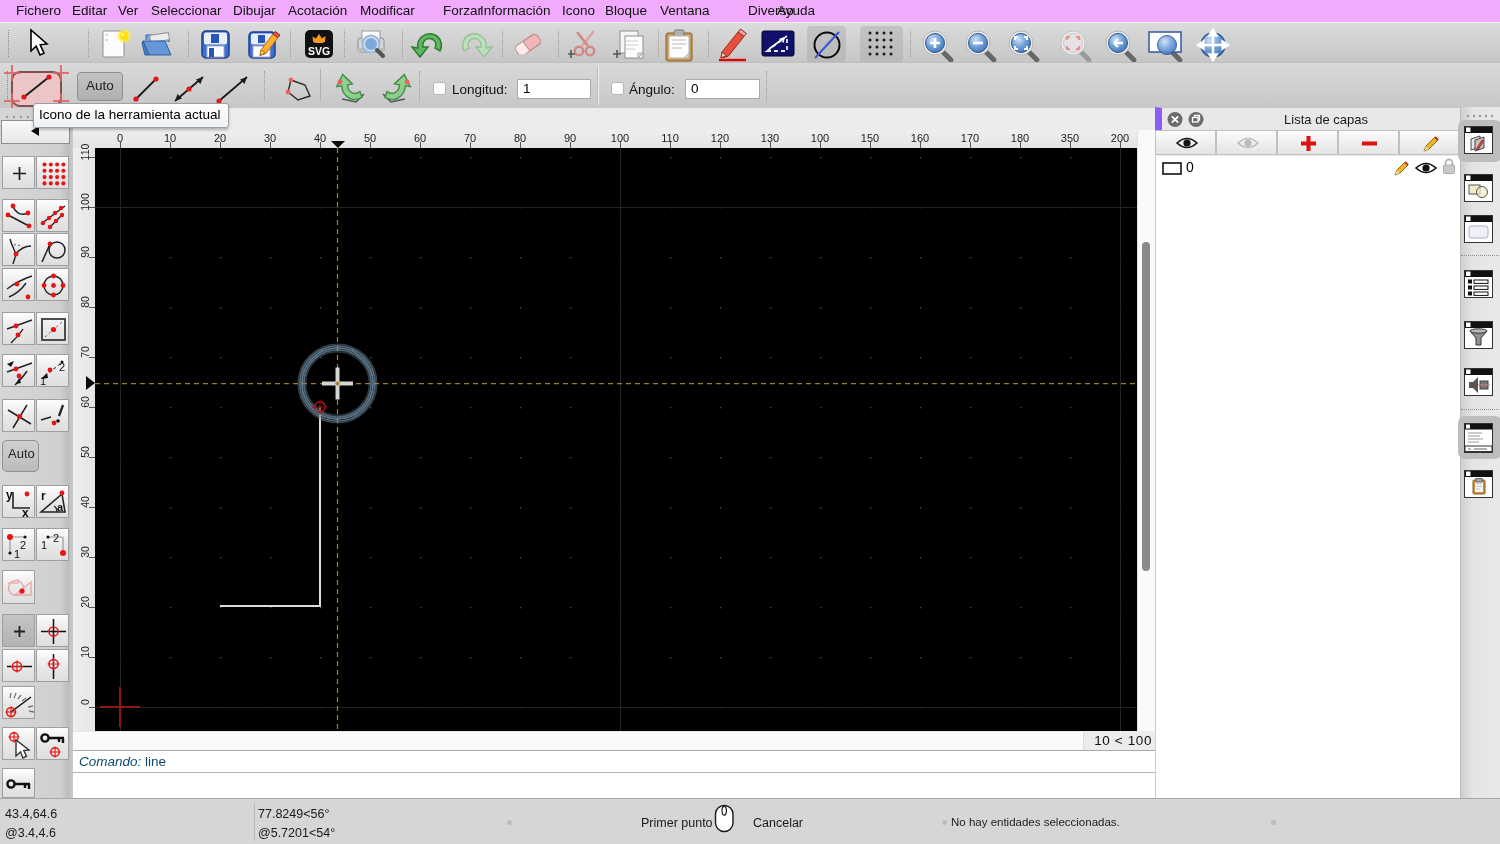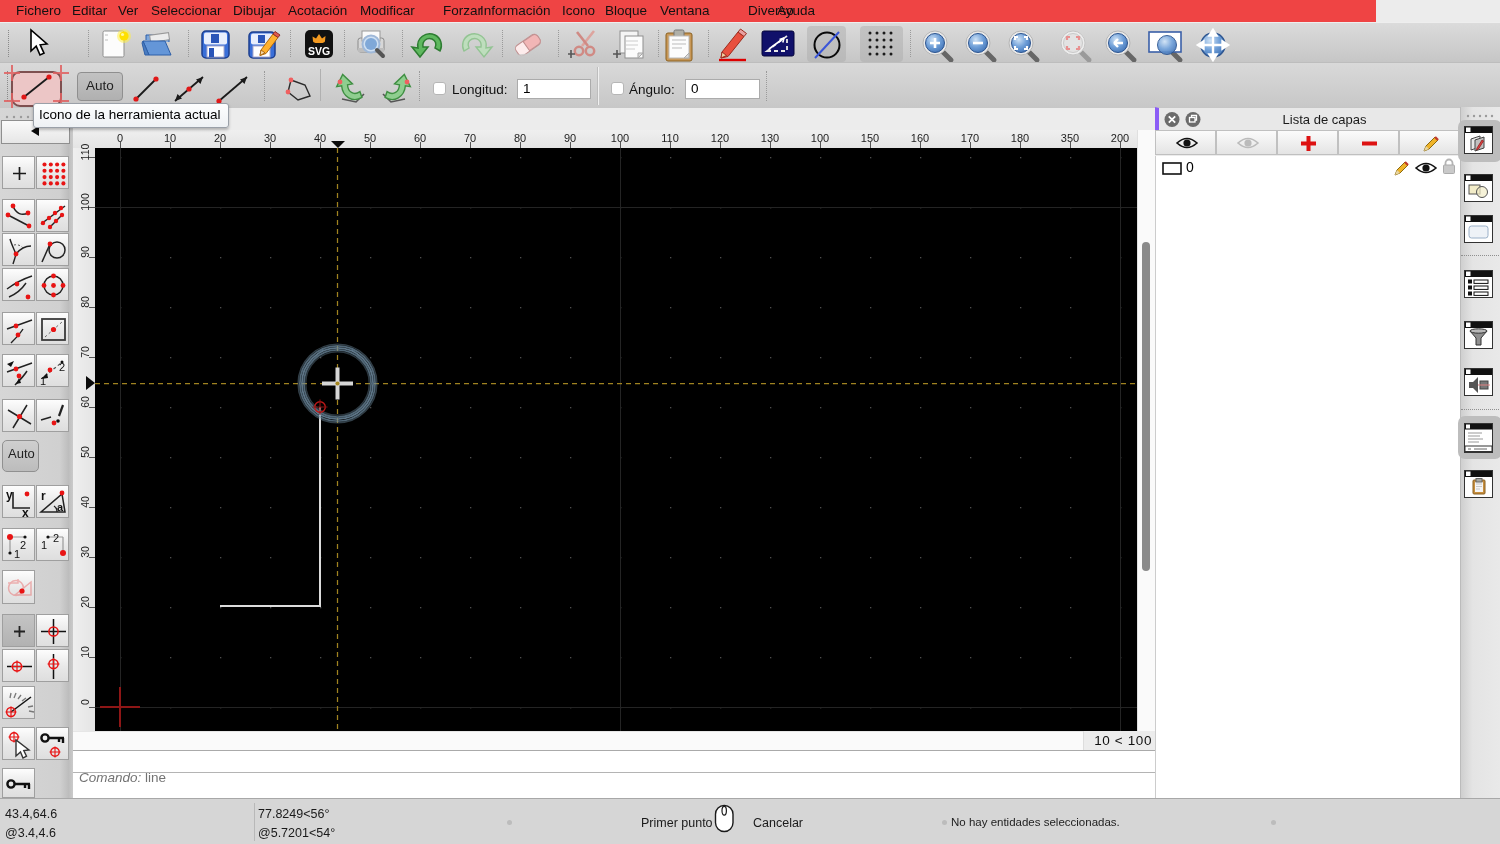--- a/index.html
+++ b/index.html
@@ -1,20 +1,20 @@
 <!DOCTYPE html>
 <html><head>
 <meta charset="utf-8">
 <style>
 html,body{margin:0;padding:0;}
 body{width:1500px;height:844px;overflow:hidden;font-family:"Liberation Sans",sans-serif;-webkit-font-smoothing:antialiased;}
 #app{position:relative;width:1500px;height:844px;background:#ececec;overflow:hidden;}
 .abs{position:absolute;}
 
-#menubar{position:absolute;left:0;top:0;width:1376px;height:22px;background:#ef4444;}
+#menubar{position:absolute;left:0;top:0;width:1500px;height:22px;background:#f0abfc;}
 #menubar span{position:absolute;top:3px;font-size:13.5px;color:#111;}
 
 #toolbar1{position:absolute;left:0;top:22px;width:1500px;height:40px;background:linear-gradient(180deg,#dbdbdb,#c6c6c6);border-top:1px solid #eee;box-sizing:border-box;}
 #toolbar2{position:absolute;left:0;top:62px;width:1500px;height:46px;background:linear-gradient(180deg,#d9d9d9,#c7c7c7);border-top:1px solid #bdbdbd;box-sizing:border-box;}
 #titlestrip{position:absolute;left:0;top:108px;width:1500px;height:22px;background:#d2d2d2;border-top:1px solid #b5b5b5;box-sizing:border-box;}
 .vsep{position:absolute;top:7px;width:0;height:27px;border-left:1px dotted #9a9a9a;}
 .vsep2{position:absolute;top:8px;width:0;height:30px;border-left:1px dotted #9a9a9a;}
 .ticon{position:absolute;top:5px;}
 .pressedbtn{position:absolute;top:3px;height:36px;background:linear-gradient(180deg,#c3c3c3,#b9b9b9);border-radius:4px;}
 
@@ -32,27 +32,27 @@
 #canvas{position:absolute;left:95px;top:148px;width:1042px;height:583px;background:#000;}
 
 #vscroll{position:absolute;left:1137px;top:130px;width:18px;height:601px;background:#fafafa;border-left:1px solid #e0e0e0;box-sizing:border-box;}
 #vthumb{position:absolute;left:1142px;top:242px;width:8px;height:329px;background:#8a8a8a;border-radius:4px;}
 #hscrollstrip{position:absolute;left:73px;top:731px;width:1082px;height:19px;background:#fafafa;border-top:1px solid #e6e6e6;box-sizing:border-box;}
 #gridbox{position:absolute;left:1083px;top:731px;width:72px;height:19px;background:#ececec;border-left:1px solid #ddd;box-sizing:border-box;}
 #gridbox div{position:absolute;right:3px;top:2px;font-size:13.5px;letter-spacing:0.6px;color:#111;}
 
 #cmdarea{position:absolute;left:73px;top:750px;width:1082px;height:48px;background:#fff;border-top:1px solid #aaa;box-sizing:border-box;}
 #cmdhist{position:absolute;left:0;top:0;width:1082px;height:21px;background:#fff;border-bottom:1px solid #b4b4b4;}
-#cmdhist span{position:absolute;left:6px;top:19px;font-size:13.5px;color:#737373;}
+#cmdhist span{position:absolute;left:6px;top:3px;font-size:13.5px;color:#0c4a6e;}
 #cmdrow{position:absolute;left:0;top:21px;width:1082px;height:27px;background:#f2f2f2;}
 #cmdlabel{position:absolute;left:2px;top:6px;font-size:13.5px;color:#000;}
 #cmdinput{position:absolute;left:84px;top:2px;width:969px;height:23px;background:#fff;border:1px solid #e8e8e8;box-sizing:border-box;}
 #kbbtn{position:absolute;left:1054px;top:1px;width:26px;height:25px;background:#ececec;border:1px solid #c0c0c0;box-sizing:border-box;}
 
-#dockheader{position:absolute;left:1155px;top:107px;width:305px;height:23px;background:#e8e8e8;border-left:4px solid #8b5cf6;border-top:1px solid #c6c6c6;box-sizing:border-box;}
+#dockheader{position:absolute;left:1155px;top:107px;width:305px;height:23px;background:#e8e8e8;border-left:7px solid #8b5cf6;border-top:1px solid #c6c6c6;box-sizing:border-box;}
 #dockheader .t{position:absolute;left:30px;right:0;top:4px;text-align:center;font-size:13px;color:#1a1a1a;}
 #layertb{position:absolute;left:1155px;top:130px;width:305px;height:26px;background:#ececec;}
 .ltbtn{position:absolute;top:0;height:25px;background:linear-gradient(180deg,#fbfbfb,#e4e4e4);border:1px solid #c0c0c0;box-sizing:border-box;}
 #layerlist{position:absolute;left:1155px;top:156px;width:305px;height:642px;background:#fff;border-left:1px solid #ccc;box-sizing:border-box;}
 
 #rstrip{position:absolute;left:1460px;top:107px;width:40px;height:691px;background:linear-gradient(90deg,#cfcfcf,#e4e4e4 30%,#e9e9e9);border-left:1px solid #bbb;box-sizing:border-box;}
 .rsel{position:absolute;left:-3px;width:44px;background:#bdbdbd;border-radius:7px;}
 
 #statusbar{position:absolute;left:0;top:798px;width:1500px;height:46px;background:#d6d6d6;border-top:1px solid #a8a8a8;box-sizing:border-box;}
 #statusbar .s{position:absolute;font-size:12.5px;color:#1a1a1a;}

